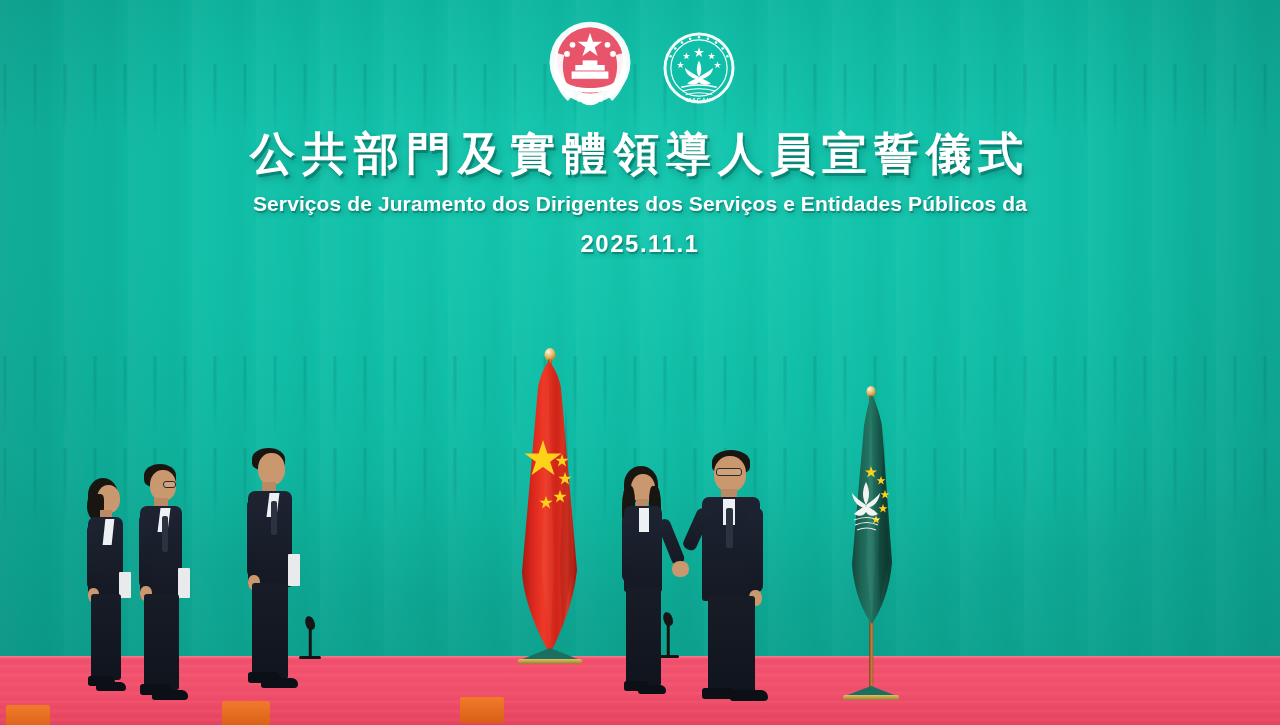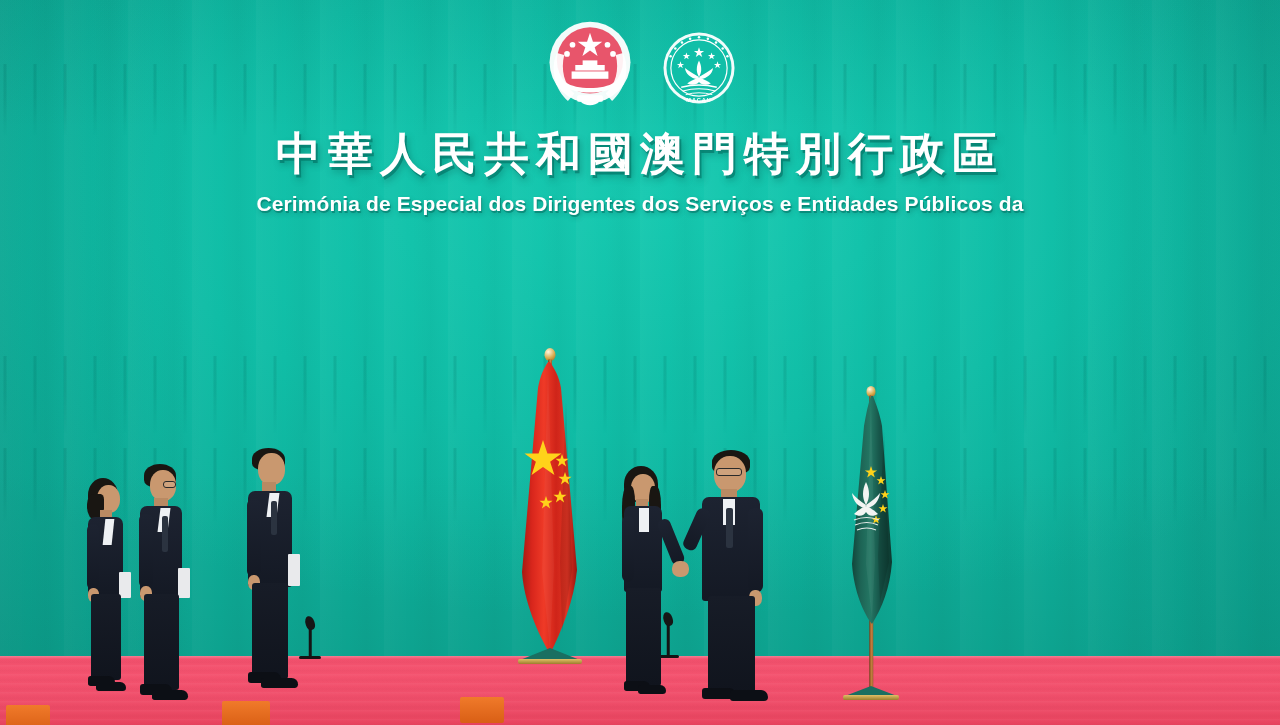--- a/index.html
+++ b/index.html
@@ -229,22 +229,23 @@
         <path d="M26 76 Q50 70 74 76" fill="none" stroke="#ffffff" stroke-width="1.8"></path>
         <path d="M28 81 Q50 75 72 81" fill="none" stroke="#ffffff" stroke-width="1.5"></path>
         <path d="M32 86 Q50 81 68 86" fill="none" stroke="#ffffff" stroke-width="1.3"></path>
 
         <text x="50" y="95.5" font-family="Liberation Sans, sans-serif" font-size="7.6" font-weight="700" fill="#ffffff" text-anchor="middle" letter-spacing="1.2">MACAU</text>
       </svg>
     </div>
   </div>
 
   <div class="titleblock">
-    <div class="t-cn l2">中華人民共和國澳門特別行政區</div>
-    <div class="t-pt">Cerimónia de Especial dos Dirigentes dos Serviços e Entidades Públicos da</div>
+    <div class="t-cn l2">公共部門及實體領導人員宣誓儀式</div>
+    <div class="t-pt">Serviços de Juramento dos Dirigentes dos Serviços e Entidades Públicos da</div>
+    <div class="t-date">2025.11.1</div>
   </div>
 
   <div class="carpet"></div>
   <div class="carpet-edge"></div>
   <div class="blocks">
     <div class="block" style="left:6px;"></div>
     <div class="block" style="left:222px; bottom:-2px; width:48px;"></div>
     <div class="block" style="left:460px; bottom:2px; width:44px;"></div>
   </div>
 

